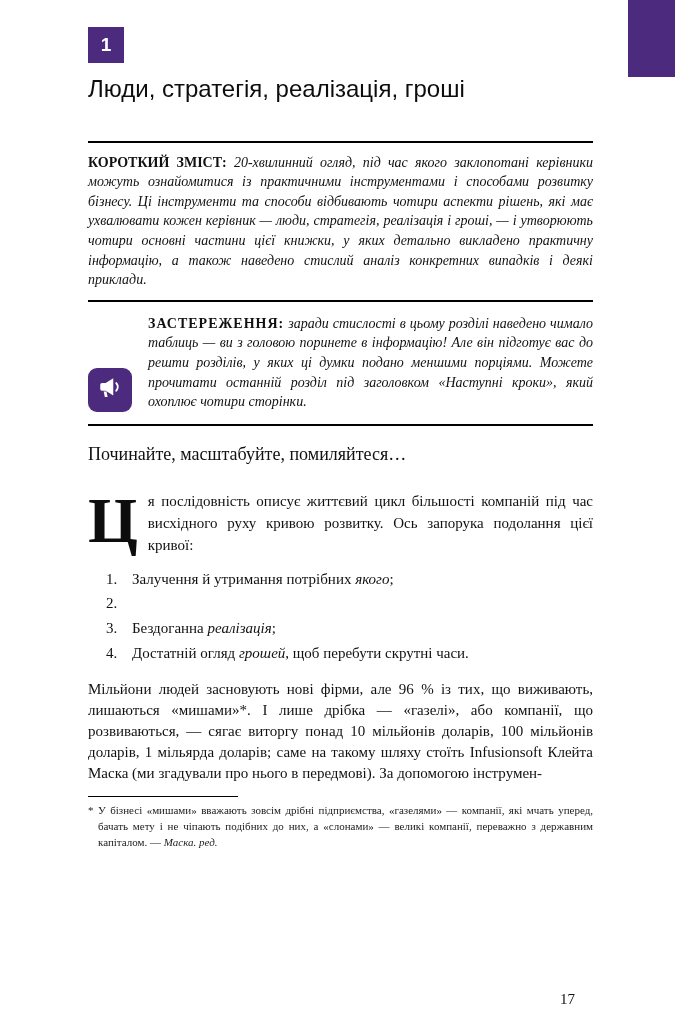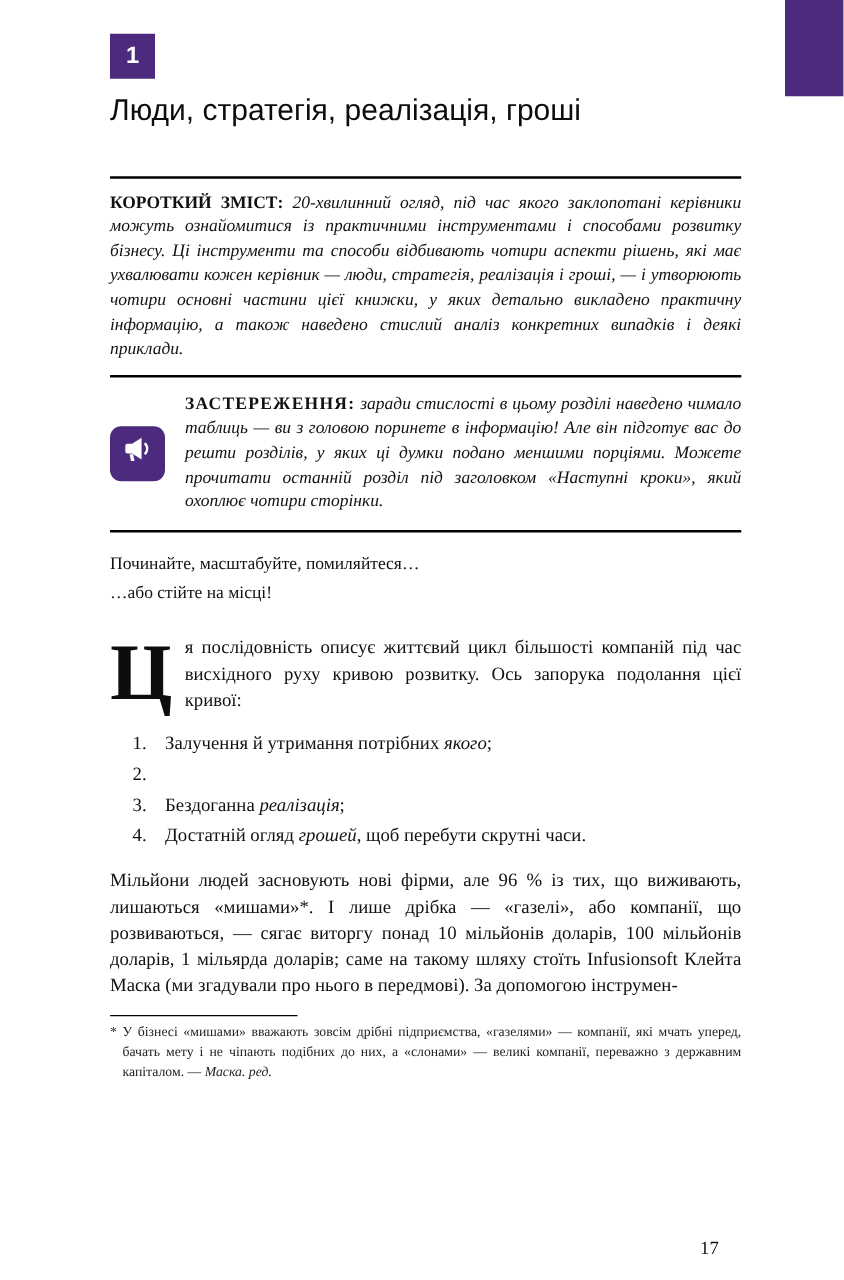--- a/index.html
+++ b/index.html
@@ -31,28 +31,28 @@
   .rule-2 { margin-top:10px; }
   .rule-3 { margin-top:12px; }
 
   .summary {
     margin-top:10px; font-size:14px; line-height:1.4;
     font-style:italic; text-align:justify;
   }
   .lead { font-style:normal; font-weight:700; }
   .lead-spaced { letter-spacing:1px; }
 
-  .warning { margin-top:12px; display:flex; gap:16px; align-items:center; }
+  .warning { margin-top:12px; display:flex; gap:16px; align-items:flex-end; }
   .warn-icon-box {
     flex:0 0 auto; width:44px; height:44px; background:var(--purple);
     border-radius:9px; display:flex; align-items:center; justify-content:center;
   }
   .warning-text { font-size:14px; line-height:1.4; font-style:italic; text-align:justify; }
 
-  .intro { margin-top:14px; font-size:14px; line-height:1.65; }
+  .intro { margin-top:14px; font-size:18px; line-height:1.65; }
 
   .opening { margin-top:22px; font-size:15px; line-height:1.45; text-align:justify; }
   .dropcap {
     float:left; font-size:64px; line-height:0.82; font-weight:700;
     padding:4px 10px 0 0; color:#0d0d0d;
   }
 
   .num-list { margin-top:12px; list-style:none; padding-left:18px; font-size:15px; }
   .num-list li { display:flex; margin:3px 0; line-height:1.45; }
   .li-num { width:26px; flex:0 0 auto; }
@@ -101,21 +101,20 @@
           </svg>
         </span>
       </div>
       <p class="warning-text"><span class="lead lead-spaced">ЗАСТЕРЕЖЕННЯ:</span><span> заради стислості в цьому розділі наведено чимало таблиць — ви з головою поринете в інформацію! Але він підготує вас до решти розділів, у яких ці думки подано меншими порціями. Можете прочитати останній розділ під заголовком «Наступні кроки», який охоплює чотири сторінки.</span></p>
     </div>
 
     <div class="rule rule-3"></div>
 
     <div class="intro">
       <div>Починайте, масштабуйте, помиляйтеся…</div>
-      <div>…або стійте на місці!</div>
     </div>
 
     <div class="opening">
       <span class="dropcap">Ц</span><span>я послідовність описує життєвий цикл більшості компаній під час висхідного руху кривою розвитку. Ось запорука подолання цієї кривої:</span>
     </div>
 
     <ol class="num-list">
       <li>
         <span class="li-num">1.</span>
         <span><span>Залучення й утримання потрібних </span><span class="em">якого</span><span>;</span></span>

